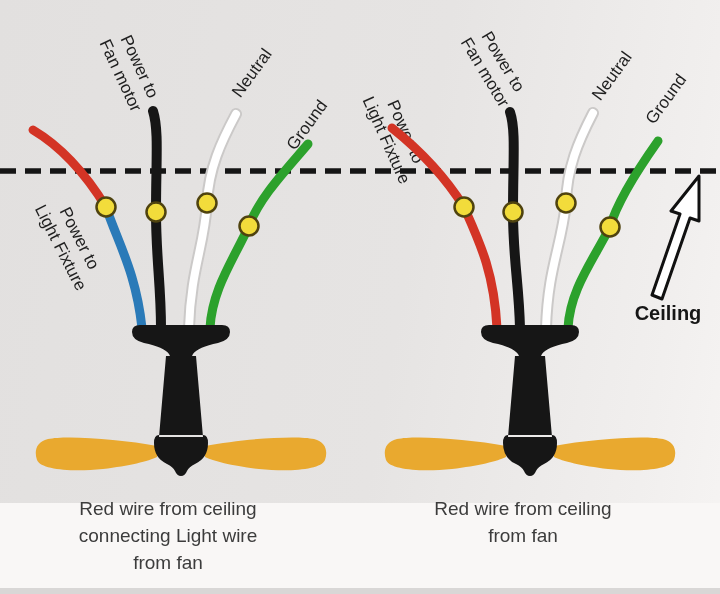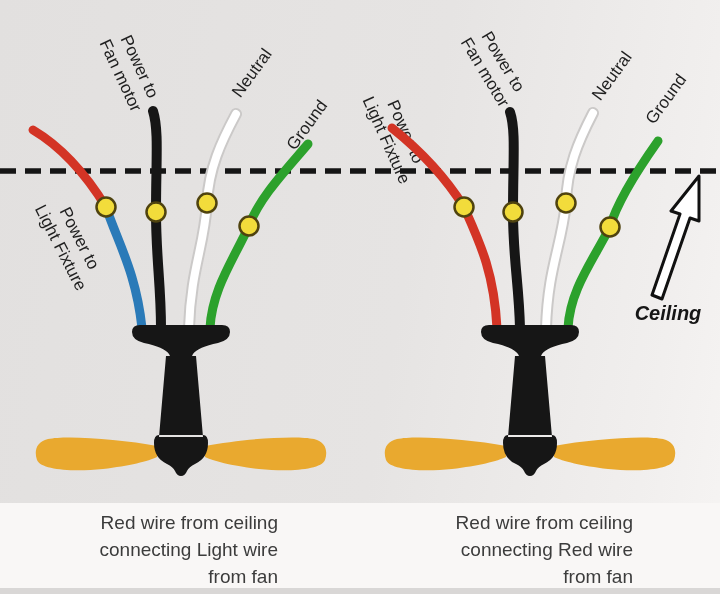--- a/index.html
+++ b/index.html
@@ -31,37 +31,36 @@
     line-height: 21px;
     color: #1f1f1f;
     text-align: center;
     white-space: nowrap;
     transform-origin: center center;
   }
   .wire-label span { display: block; }
   .caption {
     position: absolute;
     width: 220px;
-    top: 509px;
+    top: 495px;
     font-size: 19px;
     line-height: 27px;
     color: #3c3c3c;
-    text-align: right;
+    text-align: center;
   }
   .caption-left  { left: 58px; }
   .caption-right { left: 413px; }
   .ceiling-label {
     position: absolute;
     left: 623px; top: 302px;
     width: 90px;
     font-size: 20px;
     font-weight: 700;
     color: #161616;
     text-align: center;
-    font-style: italic;
   }
   
   .lbl-l-fan     { left: 130px; top: 71px;  transform: translate(-50%,-50%) rotate(65deg); }
   .lbl-l-neutral { left: 252px; top: 73px;  transform: translate(-50%,-50%) rotate(-54deg); }
   .lbl-l-ground  { left: 307px; top: 125px; transform: translate(-50%,-50%) rotate(-54deg); }
   .lbl-l-light   { left: 70px;  top: 243px; transform: translate(-50%,-50%) rotate(63deg); }
   .lbl-r-light   { left: 396px; top: 136px; transform: translate(-50%,-50%) rotate(66deg); }
   .lbl-r-fan     { left: 494px; top: 67px;  transform: translate(-50%,-50%) rotate(59deg); }
   .lbl-r-neutral { left: 612px; top: 76px;  transform: translate(-50%,-50%) rotate(-54deg); }
   .lbl-r-ground  { left: 666px; top: 99px;  transform: translate(-50%,-50%) rotate(-54deg); }
@@ -156,17 +155,16 @@
 
   <div class="ceiling-label">Ceiling</div>
 
   <div class="caption caption-left">
     <div>Red wire from ceiling</div>
     <div>connecting Light wire</div>
     <div>from fan</div>
   </div>
   <div class="caption caption-right">
     <div>Red wire from ceiling</div>
-    <div>connecting Red wire</div>
     <div>from fan</div>
   </div>
 
 </div>
 
 </body></html>

